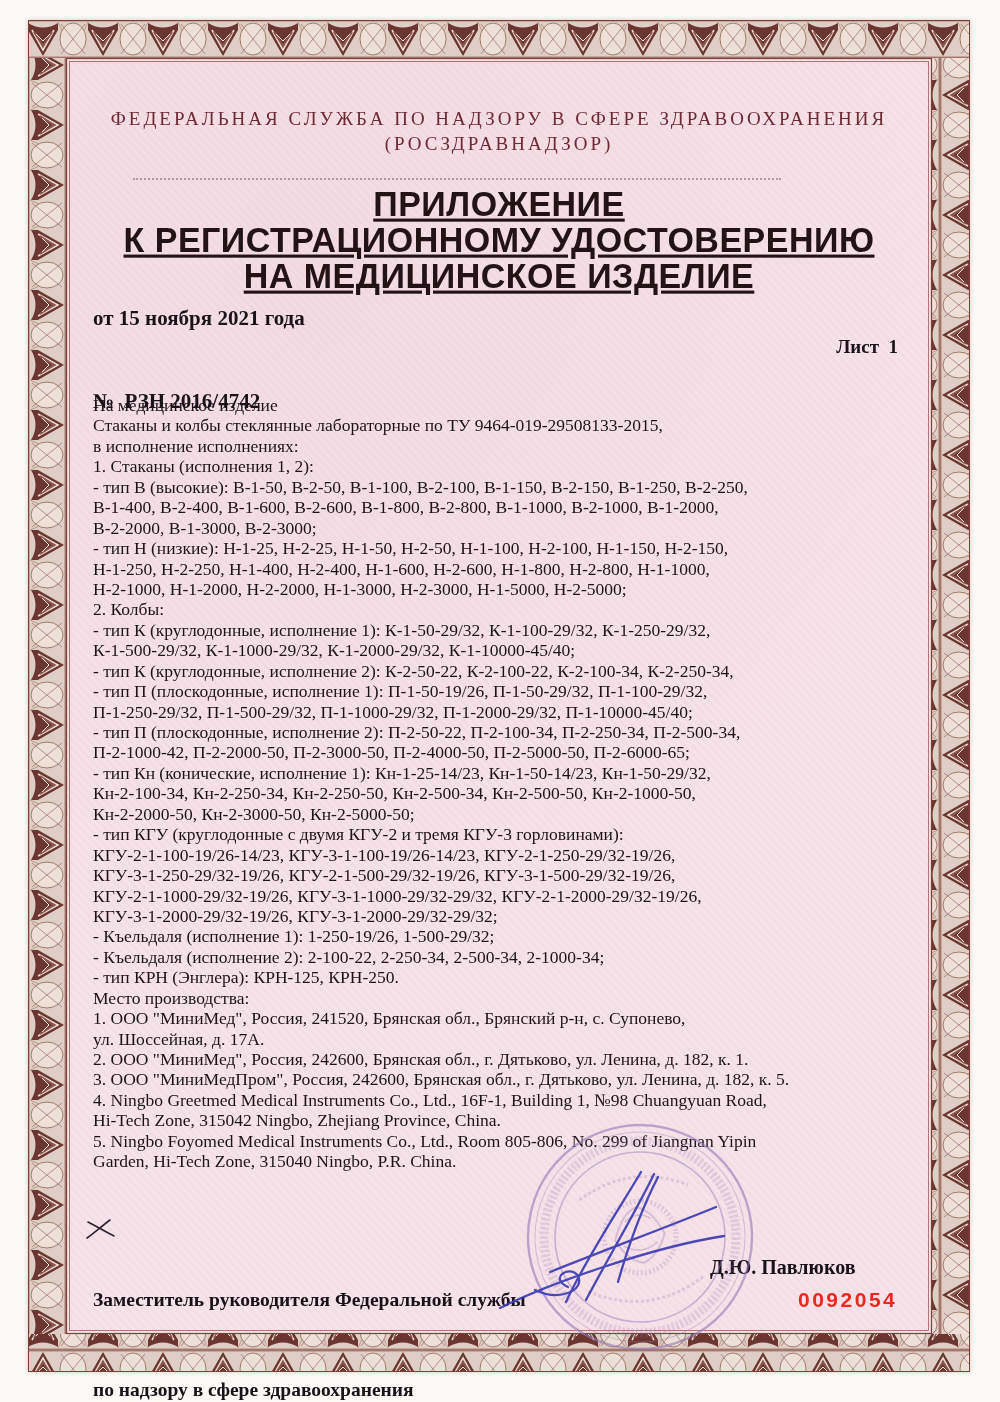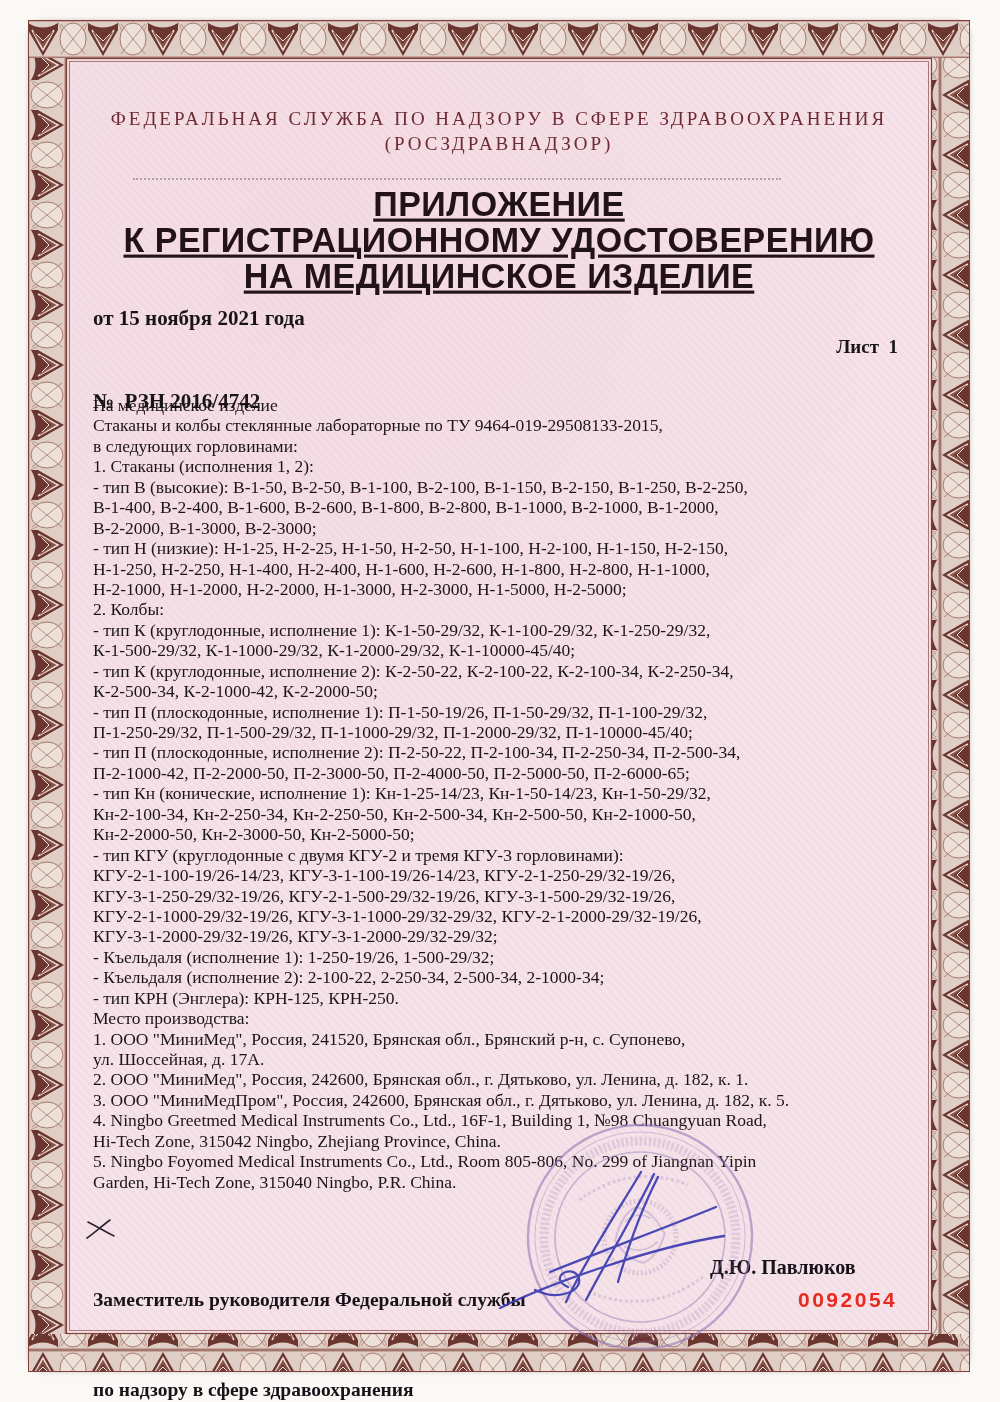--- a/index.html
+++ b/index.html
@@ -9,21 +9,20 @@
     font-family:"Liberation Serif", serif;
     overflow:hidden;
   }
   .paper{
     position:absolute;left:28px;top:20px;width:942px;height:1352px;
     background:
       radial-gradient(circle at 30% 18%, rgba(238,204,214,.35), transparent 55%),
       repeating-linear-gradient(47deg, rgba(221,180,194,.10) 0 3px, rgba(247,229,235,.10) 3px 6px),
       #f6e3e9;
     box-shadow:0 0 4px rgba(90,50,50,.25);
-    border-radius:16px;
   }
   .border-svg{position:absolute;left:0;top:0;width:942px;height:1352px;display:block;}
   .content{position:absolute;left:0;top:0;width:942px;height:1352px;}
 
   .hdr{
     position:absolute;left:65px;right:65px;top:86px;text-align:center;
     color:#6e2a34;font-size:19px;line-height:25px;letter-spacing:3px;
   }
   .dotline{
     position:absolute;left:105px;top:158px;width:648px;height:0;
@@ -127,33 +126,32 @@
     <div class="issue-row">
       <span>от 15 ноября 2021 года</span>
       <span>№  РЗН 2016/4742</span>
     </div>
 
     <div class="sheet">Лист  1</div>
 
     <div class="body-lines">
         <div class="bodyline">На медицинское изделие</div>
         <div class="bodyline b">Стаканы и колбы стеклянные лабораторные по ТУ 9464-019-29508133-2015,</div>
-        <div class="bodyline">в следующих горловинами:</div>
+        <div class="bodyline">в исполнение исполнениях:</div>
         <div class="bodyline">1. Стаканы (исполнения 1, 2):</div>
         <div class="bodyline">- тип В (высокие): В-1-50, В-2-50, В-1-100, В-2-100, В-1-150, В-2-150, В-1-250, В-2-250,</div>
         <div class="bodyline">В-1-400, В-2-400, В-1-600, В-2-600, В-1-800, В-2-800, В-1-1000, В-2-1000, В-1-2000,</div>
         <div class="bodyline">В-2-2000, В-1-3000, В-2-3000;</div>
         <div class="bodyline">- тип Н (низкие): Н-1-25, Н-2-25, Н-1-50, Н-2-50, Н-1-100, Н-2-100, Н-1-150, Н-2-150,</div>
         <div class="bodyline">Н-1-250, Н-2-250, Н-1-400, Н-2-400, Н-1-600, Н-2-600, Н-1-800, Н-2-800, Н-1-1000,</div>
         <div class="bodyline">Н-2-1000, Н-1-2000, Н-2-2000, Н-1-3000, Н-2-3000, Н-1-5000, Н-2-5000;</div>
         <div class="bodyline">2. Колбы:</div>
         <div class="bodyline">- тип К (круглодонные, исполнение 1): К-1-50-29/32, К-1-100-29/32, К-1-250-29/32,</div>
         <div class="bodyline">К-1-500-29/32, К-1-1000-29/32, К-1-2000-29/32, К-1-10000-45/40;</div>
         <div class="bodyline">- тип К (круглодонные, исполнение 2): К-2-50-22, К-2-100-22, К-2-100-34, К-2-250-34,</div>
-        <div class="bodyline">К-2-500-34, К-2-1000-42, К-2-2000-50;</div>
         <div class="bodyline">- тип П (плоскодонные, исполнение 1): П-1-50-19/26, П-1-50-29/32, П-1-100-29/32,</div>
         <div class="bodyline">П-1-250-29/32, П-1-500-29/32, П-1-1000-29/32, П-1-2000-29/32, П-1-10000-45/40;</div>
         <div class="bodyline">- тип П (плоскодонные, исполнение 2): П-2-50-22, П-2-100-34, П-2-250-34, П-2-500-34,</div>
         <div class="bodyline">П-2-1000-42, П-2-2000-50, П-2-3000-50, П-2-4000-50, П-2-5000-50, П-2-6000-65;</div>
         <div class="bodyline">- тип Кн (конические, исполнение 1): Кн-1-25-14/23, Кн-1-50-14/23, Кн-1-50-29/32,</div>
         <div class="bodyline">Кн-2-100-34, Кн-2-250-34, Кн-2-250-50, Кн-2-500-34, Кн-2-500-50, Кн-2-1000-50,</div>
         <div class="bodyline">Кн-2-2000-50, Кн-2-3000-50, Кн-2-5000-50;</div>
         <div class="bodyline">- тип КГУ (круглодонные с двумя КГУ-2 и тремя КГУ-3 горловинами):</div>
         <div class="bodyline">КГУ-2-1-100-19/26-14/23, КГУ-3-1-100-19/26-14/23, КГУ-2-1-250-29/32-19/26,</div>
         <div class="bodyline">КГУ-3-1-250-29/32-19/26, КГУ-2-1-500-29/32-19/26, КГУ-3-1-500-29/32-19/26,</div>

